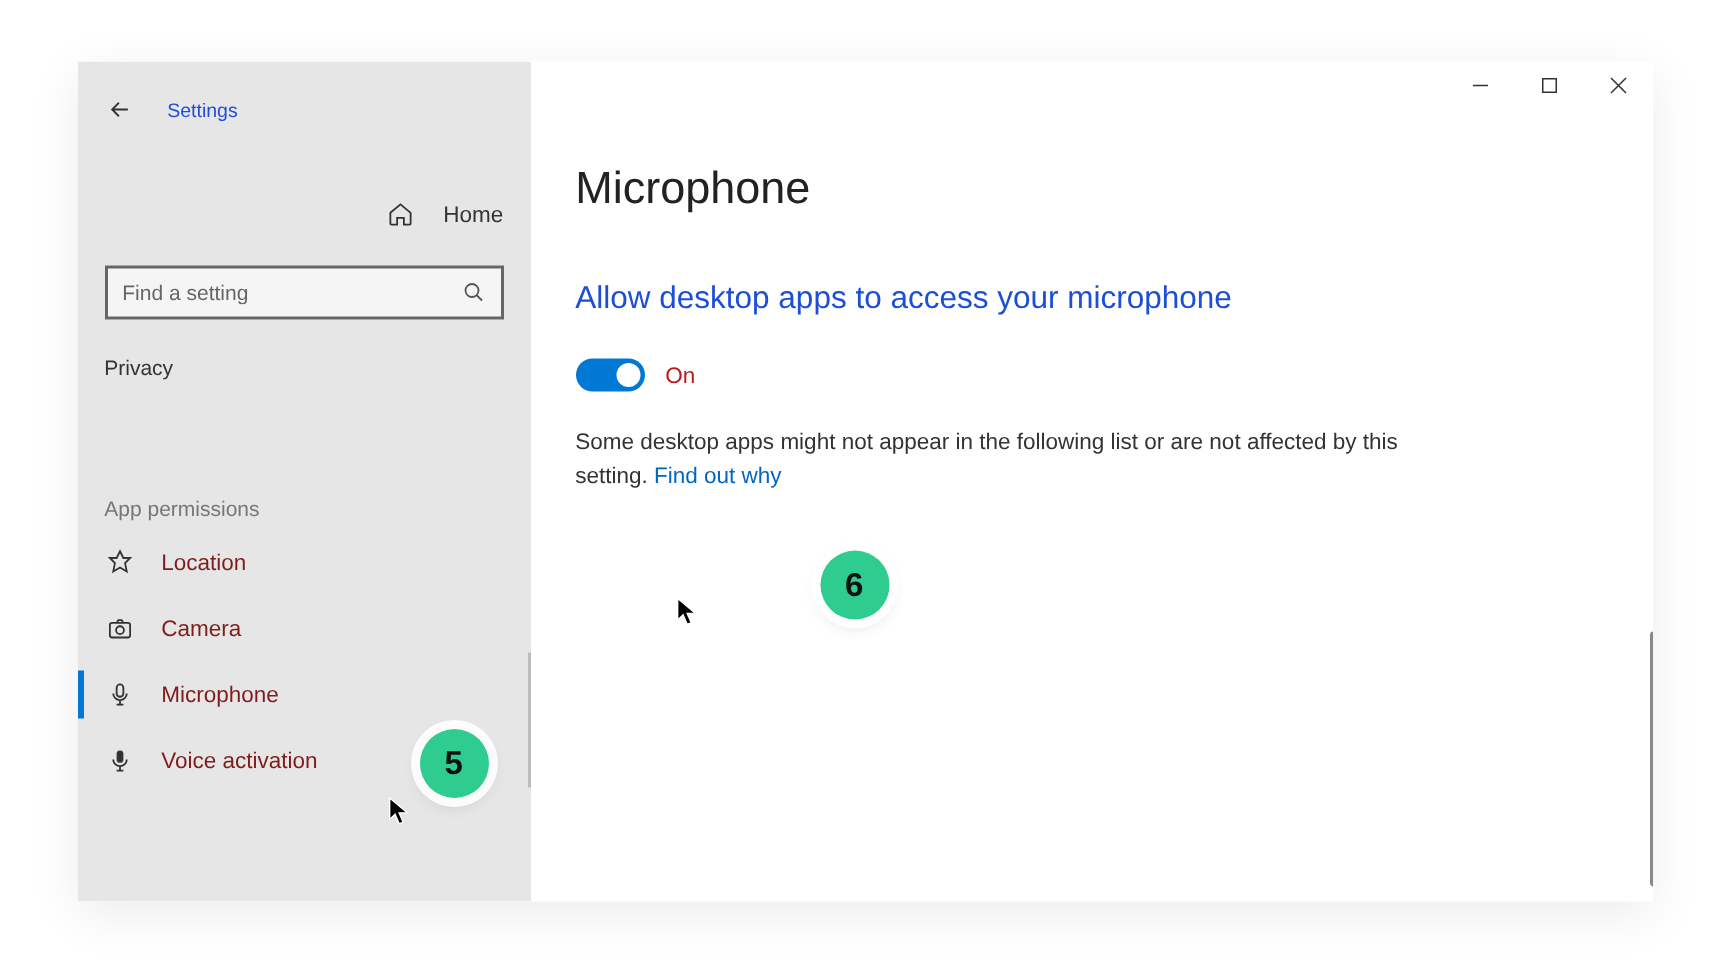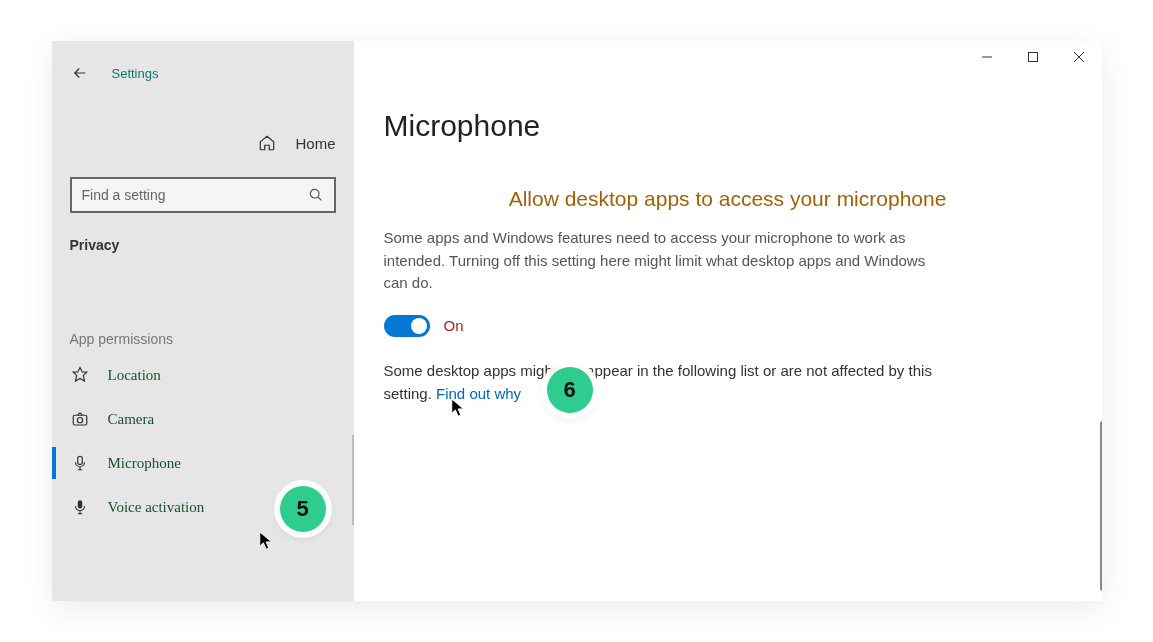--- a/index.html
+++ b/index.html
@@ -41,21 +41,21 @@
     .back-arrow {
       width: 20px;
       height: 20px;
       display: flex;
       align-items: center;
       justify-content: center;
       cursor: pointer;
     }
     .header-title {
       font-size: 13px;
-      color: #0f766e;
+      color: #1d4ed8;
     }
     .home-row {
       display: flex;
       align-items: center;
       padding: 10px 18px;
       gap: 18px;
       cursor: pointer;
       margin-top: 24px;
       justify-content: flex-end;
     }
@@ -94,21 +94,21 @@
     .search-box input::placeholder {
       color: #666;
     }
     .search-icon {
       width: 16px;
       height: 16px;
       color: #666;
     }
     .section-label {
       font-size: 14px;
-      font-weight: 700;
+      font-weight: 400;
       color: #333;
       padding: 8px 18px 12px 18px;
     }
     .section-label.bold {
       margin-bottom: 30px;
     }
     .app-permissions-label {
       font-size: 14px;
       color: #777;
       padding: 8px 18px 6px 18px;
@@ -125,22 +125,21 @@
     .nav-item .icon {
       width: 20px;
       height: 20px;
       display: flex;
       align-items: center;
       justify-content: center;
       color: #333;
     }
     .nav-item .label {
       font-size: 15px;
-      color: #14532d;
-      font-family: Liberation Serif, serif;
+      color: #7f1d1d;
     }
     .nav-item.selected::before {
       content: "";
       position: absolute;
       left: 0;
       top: 6px;
       bottom: 6px;
       width: 4px;
       background: #0078d4;
     }
@@ -168,23 +167,22 @@
     .page-title {
       font-size: 30px;
       font-weight: 400;
       color: #222;
       margin-top: 68px;
       margin-bottom: 44px;
     }
     .section-heading {
       font-size: 21px;
       font-weight: 400;
-      color: #a16207;
-      margin-bottom: 16px;
-      text-align: center;
+      color: #1d4ed8;
+      margin-bottom: 28px;
     }
     .description {
       font-size: 15px;
       color: #555;
       line-height: 1.5;
       max-width: 560px;
       margin-bottom: 20px;
     }
     .toggle-row {
       display: flex;
@@ -381,21 +379,20 @@
         <svg width="12" height="12" viewBox="0 0 12 12">
             <path d="M1 1l10 10M11 1L1 11" stroke="#333" stroke-width="1"></path>
           </svg>
       </div>
     </div>
 
     <h1 class="page-title">Microphone</h1>
 
     <h2 class="section-heading">Allow desktop apps to access your microphone</h2>
 
-    <p class="description">Some apps and Windows features need to access your microphone to work as intended. Turning off this setting here might limit what desktop apps and Windows can do.</p>
 
     <div class="toggle-row">
       <div class="toggle"></div>
       <span class="toggle-label">On</span>
     </div>
 
     <p class="footnote">
       <span>Some desktop apps might not appear in the following list or are not affected by this setting. </span><span class="link">Find out why</span>
     </p>
 

